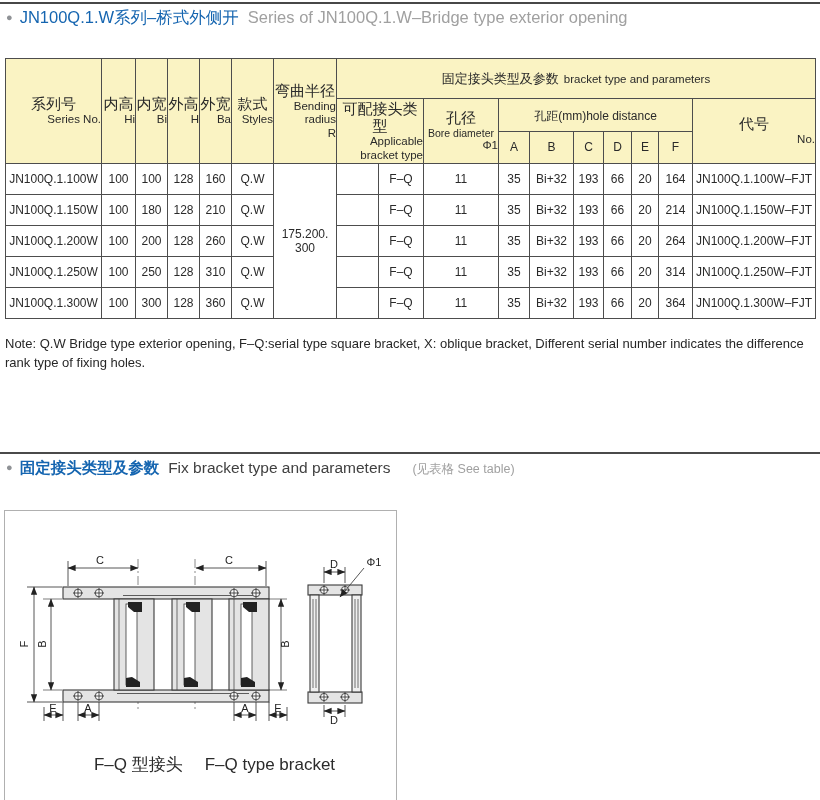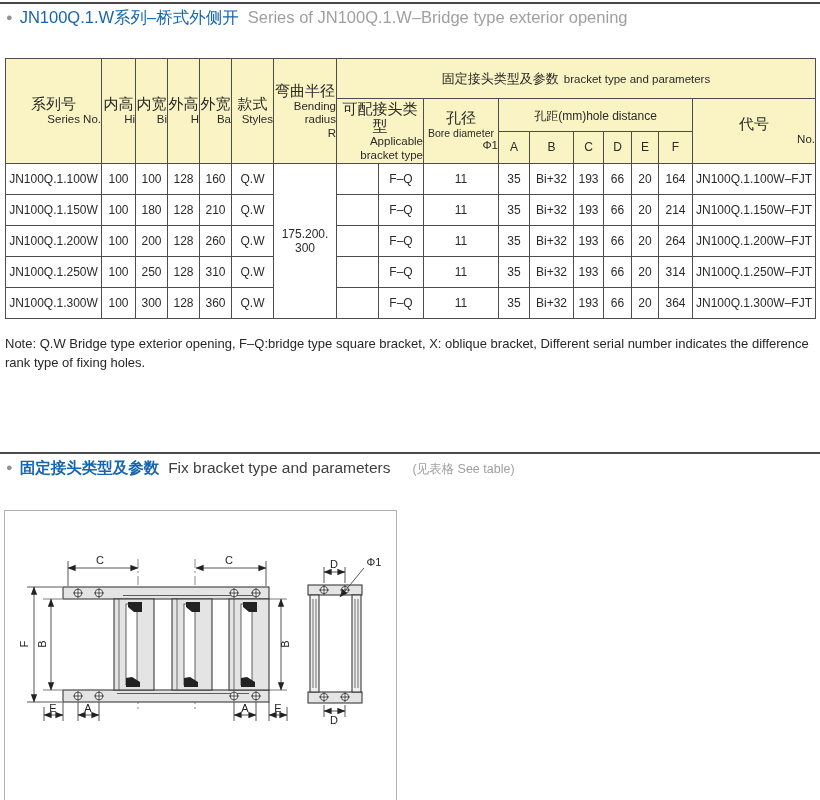--- a/index.html
+++ b/index.html
@@ -229,21 +229,21 @@
         <td>193</td>
         <td>66</td>
         <td>20</td>
         <td>364</td>
         <td>JN100Q.1.300W–FJT</td>
       </tr>
     </tbody>
   </table>
 
   <div class="notes">
-    <div class="n-en">Note: Q.W Bridge type exterior opening, F–Q:bridge type square bracket, X: oblique bracket, Different serial number indicates the difference rank type of fixing holes.</div>
+    <div class="n-en">Note: Q.W Bridge type exterior opening, F–Q:serial type square bracket, X: oblique bracket, Different serial number indicates the difference rank type of fixing holes.</div>
   </div>
 
   <div class="rule" style="top:452px;background:#4a4a4a;"></div>
 
   <div class="sec-head" style="top:458px;">
     <span class="bullet">●</span><span class="head2-zh">固定接头类型及参数</span><span class="head2-en">Fix bracket type and parameters</span><span class="see-note">(见表格 See table)</span>
   </div>
 
   <div class="frame">
     <svg width="391" height="240" viewBox="0 0 391 240">
@@ -392,15 +392,18 @@
         <text x="48" y="201">E</text>
         <text x="83" y="201">A</text>
         <text x="240" y="201">A</text>
         <text x="273" y="201">E</text>
         <text x="329" y="57">D</text>
         <text x="329" y="213">D</text>
         <text x="369" y="55">Φ1</text>
       </g>
     </svg>
 
+    <div class="caption">
+      <span class="cap-zh">F–Q 型接头</span><span class="cap-en">F–Q type bracket</span>
+    </div>
   </div>
 
 </div>
 
 </body></html>

